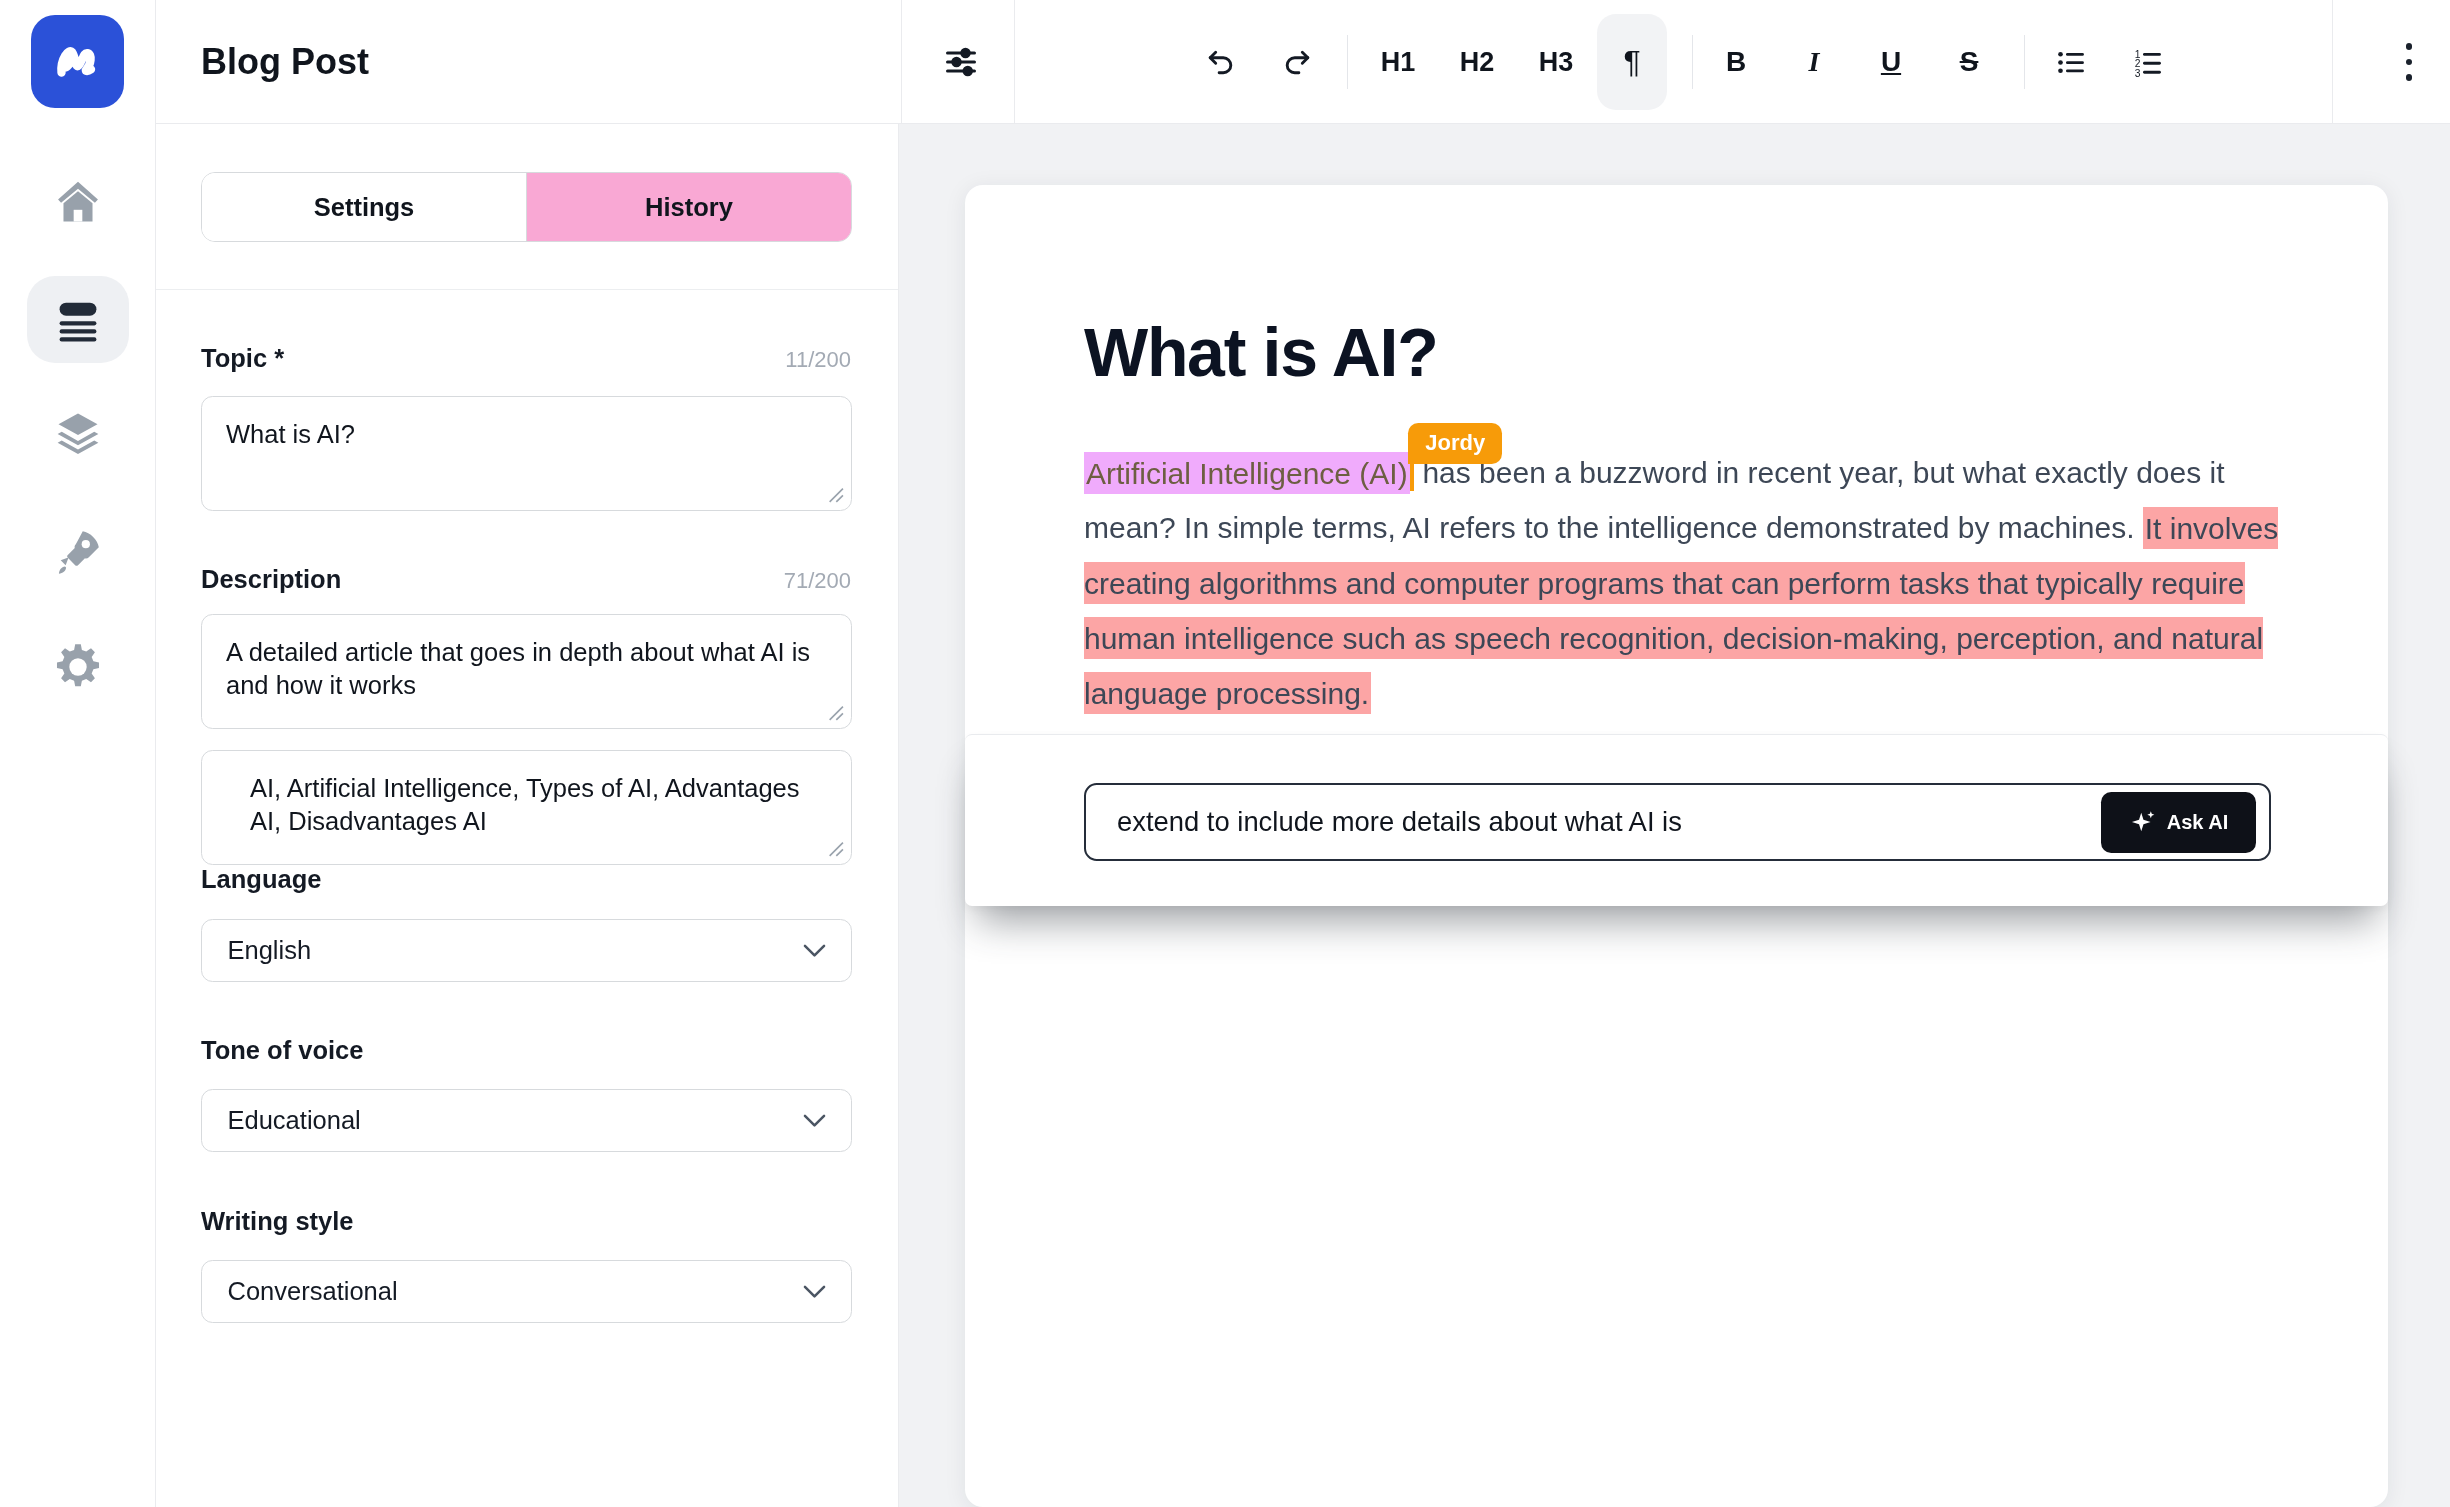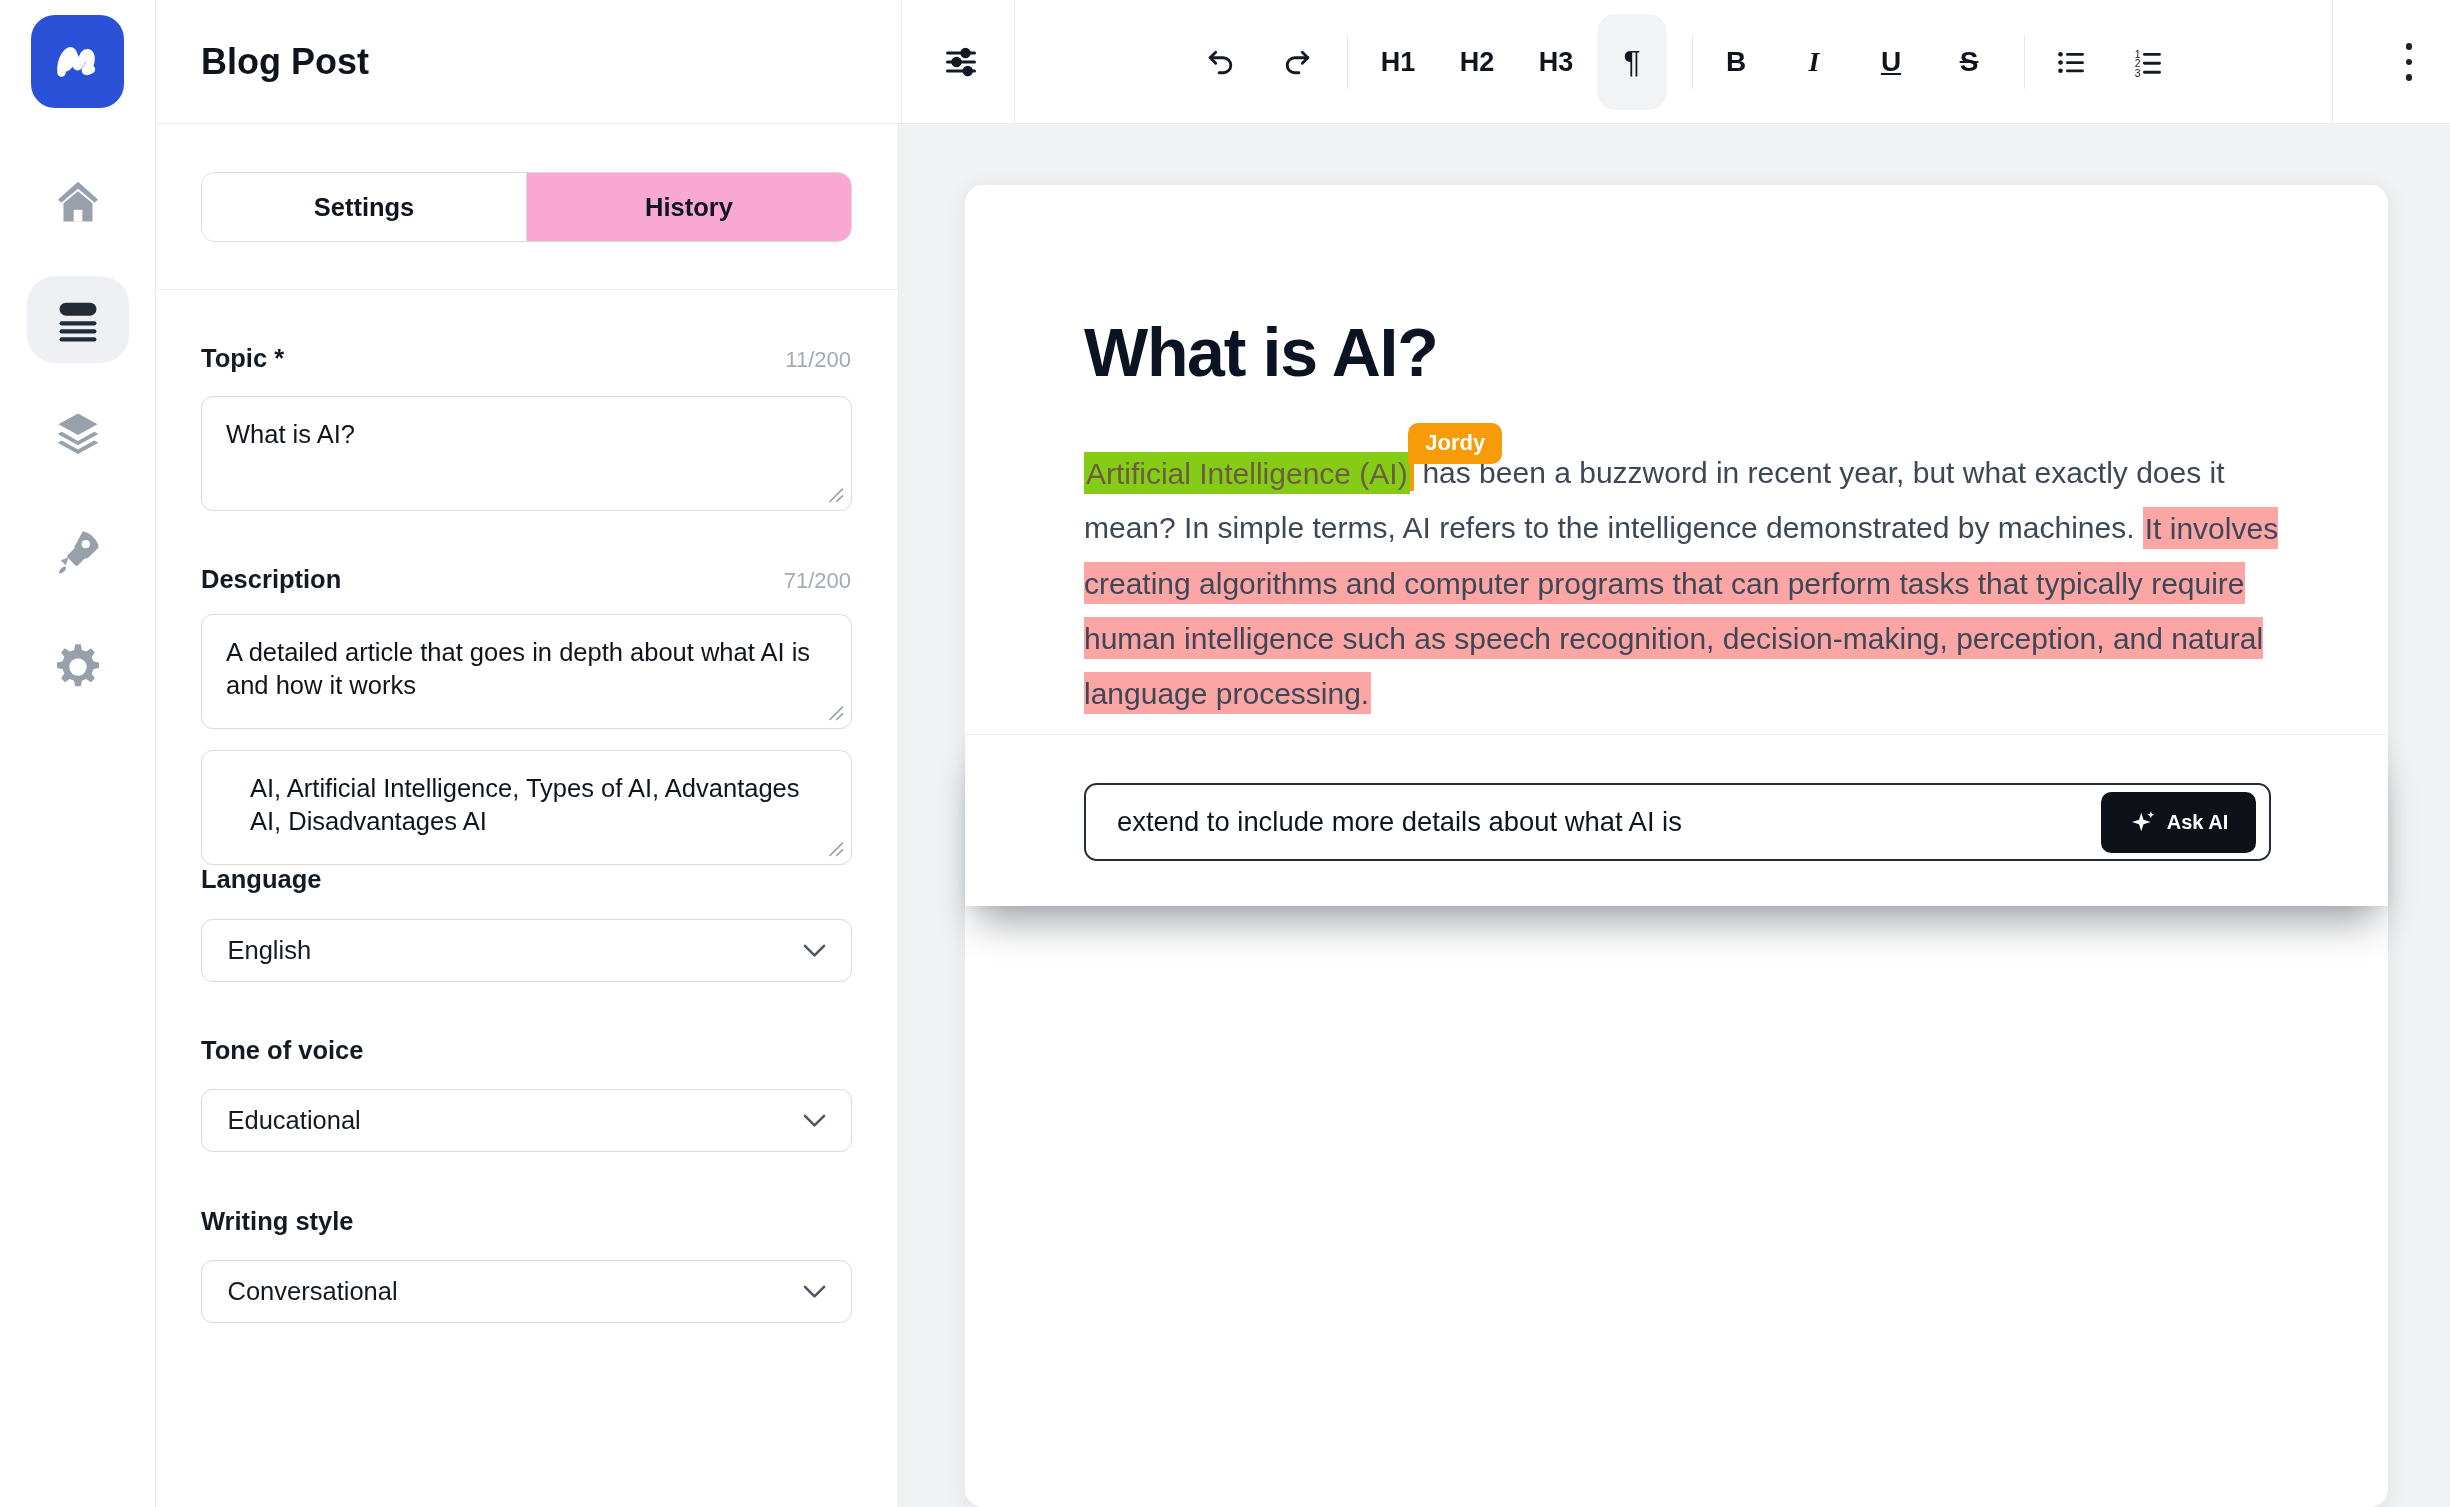--- a/index.html
+++ b/index.html
@@ -72,40 +72,40 @@
   .doc-card { position:absolute; left:965px; top:185px; width:1423px; height:1322px;
               background:#fff; border-radius:18px; box-shadow:0 3.8px 22px rgba(30,35,45,.08);
               z-index:1; }
   .doc-title { position:absolute; left:119px; top:128px; font-size:68px; font-weight:800;
                letter-spacing:-1.3px; color:#0c1322; }
   .doc-p { position:absolute; left:119px; width:1198px; font-size:30px; line-height:55px;
            color:#3d4756; }
   .p-intro { top:260px; }
   .p-closing { position:absolute; left:1085px; top:1150px; width:1198px; font-size:30px;
                line-height:55px; color:#3d4756; z-index:0; }
-  .seg.orange { background:#84cc16; color:#6d5e42; padding:4.5px 1.9px; }
+  .seg.orange { background:#f0abfc; color:#6d5e42; padding:4.5px 1.9px; }
   .seg.blue   { background:#fca5a5; padding:4.5px 1.9px; }
   .seg.pink   { background:#fbc3f7; color:#7a4374; padding:4.5px 1.9px; }
   .caret { position:relative; display:inline-block; width:4.5px; height:37px;
            vertical-align:-7.7px; z-index:4; }
   .cursor-label { position:absolute; left:-1.3px; bottom:27px; color:#fff;
                   font-size:22px; font-weight:700; line-height:1;
                   padding:9.6px 17px; white-space:nowrap;
                   border-radius:10.2px 10.2px 10.2px 0; z-index:5; }
   
   .bullets { position:absolute; left:1113px; top:891px; width:1174px; z-index:0;
              list-style:none; }
   .bullets li { position:relative; padding-left:39px; font-size:30px; line-height:55px;
                 color:#3d4756; max-width:1148px; }
   .bullets li + li { margin-top:2.6px; }
   .bullets li .dot { position:absolute; left:0; top:23px; width:9.6px; height:9.6px;
                      border-radius:50%; background:#aeb4bc; }
   
   .ask-panel { position:absolute; left:965px; top:734px; width:1423px; height:172px;
-               background:#fff; border-top:1.3px solid #e9ebee; border-radius:1px; z-index:3;
+               background:#fff; border-top:1.3px solid #e9ebee; border-radius:7px; z-index:3;
                box-shadow:0 27px 37px -11.5px rgba(45,50,60,.45), 0 3.8px 9px rgba(0,0,0,.04); }
   .ask-bar { position:absolute; left:119px; top:48px; width:1187px; height:78px;
              border:2.6px solid #252d3a; border-radius:12.8px; background:#fff;
              display:flex; align-items:center; padding:0 12.8px 0 31px; }
   .ask-input { flex:1; font-size:27.4px; color:#10151d; white-space:nowrap; overflow:hidden; }
   .ask-btn { display:flex; align-items:center; gap:10.2px; height:61px; padding:0 28px;
              background:#0e1118; border-radius:10.2px; color:#fff; font-size:20px;
              font-weight:600; }
   .ask-btn svg { width:28px; height:28px; }
 </style>

